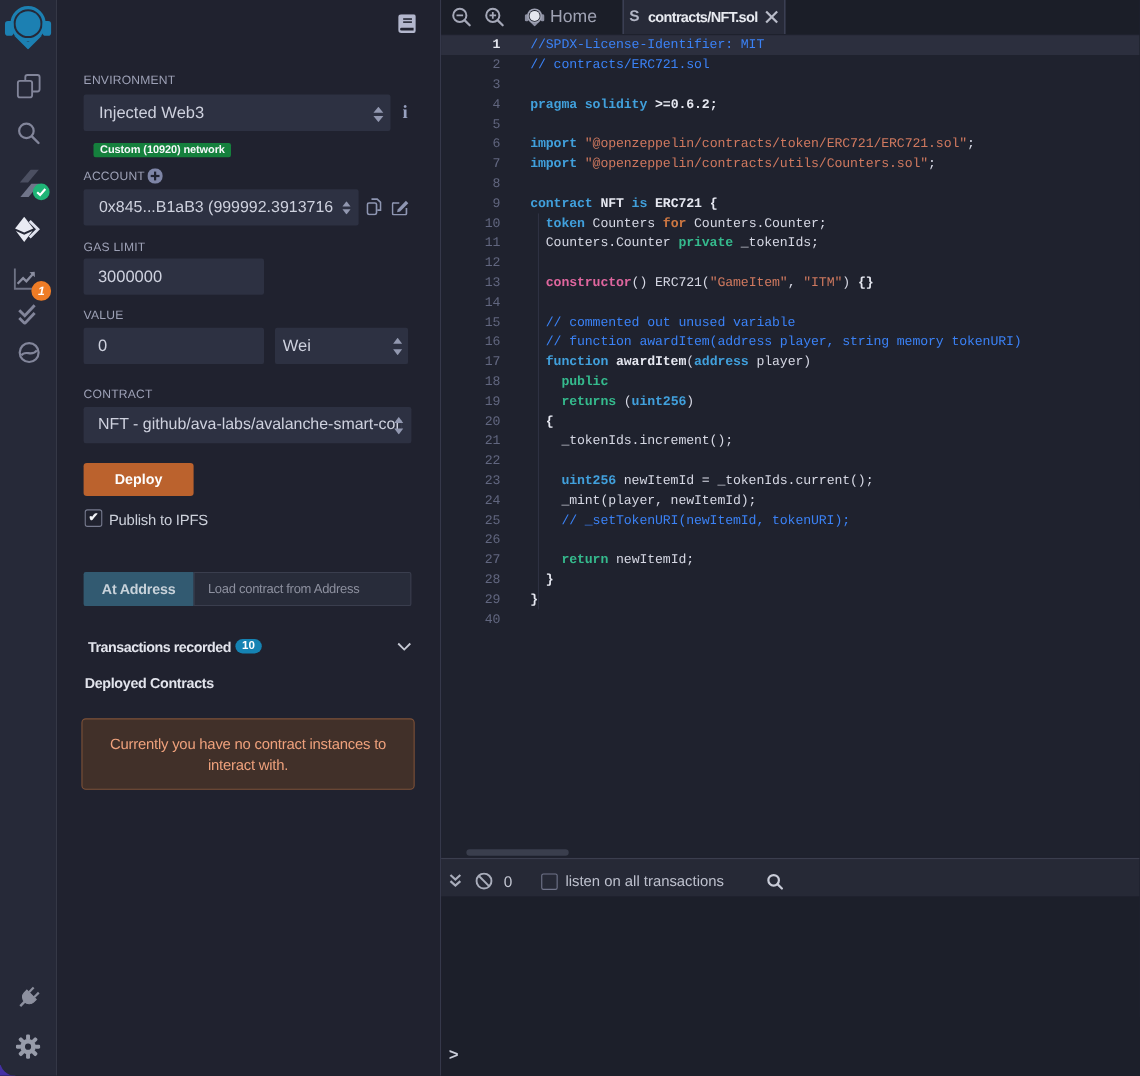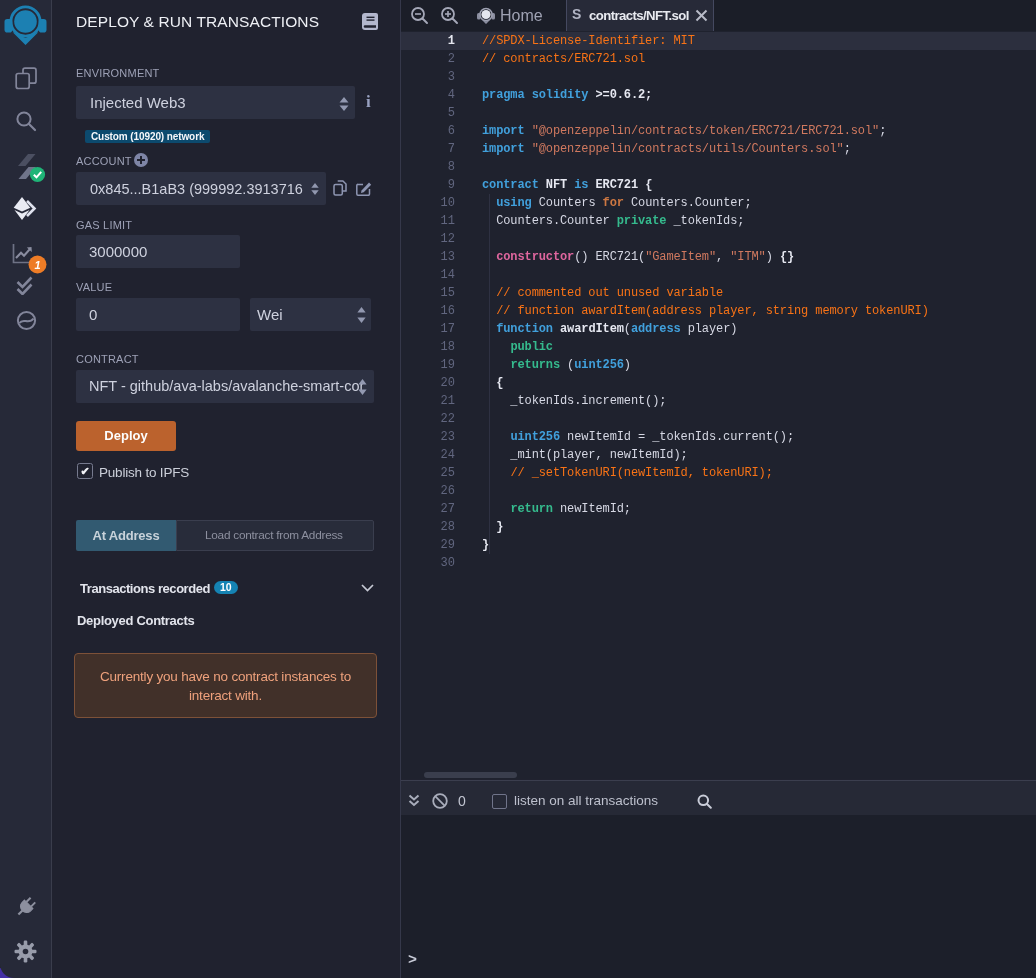--- a/index.html
+++ b/index.html
@@ -18,55 +18,54 @@
 .itext { position:absolute; font-size:15px; color:#ced1de; }
 
 #tabbar { left:401px; top:0; width:635px; height:31px; background:#1b1e28; }
 #editor { left:401px; top:31px; width:635px; height:748px; background:#1f222e; }
 #curline { left:401px; top:32px; width:635px; height:18px; background:#2c2f3e; }
 .code { position:absolute; left:482px; font-family:"Liberation Mono", monospace;
   font-size:12px; letter-spacing:-0.11px; line-height:18px; white-space:pre;
   color:#d6d8e4; font-weight:500; }
 .gut { position:absolute; width:54px; text-align:right; font-family:"Liberation Mono", monospace;
   font-size:12px; line-height:18px; color:#6a6f86; left:401px; }
-.c-com { color:#f97316; font-weight:400; }
+.c-com { color:#3b82f6; font-weight:400; }
 .c-kw { color:#41a0dc; font-weight:700; }
 .c-grn { color:#35ba8d; font-weight:700; }
 .c-org { color:#cd7742; font-weight:700; }
 .c-pink { color:#df669e; font-weight:700; }
 .c-str { color:#d0795f; font-weight:400; }
 .c-wb { color:#e6e8f1; font-weight:700; }
 
 #termbar { left:401px; top:780px; width:635px; height:35px; background:#262936;
   border-top:1px solid #3b3e4e; }
 #termbody { left:401px; top:815px; width:635px; height:163px; background:#1c1f2a; }
 </style>
 </head>
 <body>
 <div id="app">
   <div id="purple" class="abs"></div>
   <div id="panel" class="abs">
-    <div class="abs" style="left:24px;top:13px;font-size:15.5px;color:#eef0f5;letter-spacing:0.1px">DEPLOY &amp; RUN TRANSACTIONS</div>
 
     <svg class="abs" style="left:310px;top:13px" width="16" height="17" viewBox="0 0 16 17">
       <path d="M3 0 h11 a2 2 0 0 1 2 2 v13 a2 2 0 0 1 -2 2 H3 a3 3 0 0 1 -3-3 V3 a3 3 0 0 1 3-3 Z" fill="#b3b7cd"></path>
       <path d="M3 12.2 h11 v2.6 H3 a1.3 1.3 0 0 1 0-2.6 Z" fill="#20222f"></path>
       <path d="M3 15.9 h11 v1.1 H3 Z" fill="#b3b7cd"></path>
       <rect x="4.5" y="3.6" width="8" height="1.4" fill="#20222f"></rect>
       <rect x="4.5" y="6.4" width="8" height="1.4" fill="#20222f"></rect>
     </svg>
     <div class="lbl" style="left:24px;top:67px">ENVIRONMENT</div>
     <div class="inp" style="left:24px;top:86px;width:279px;height:33px"></div>
     <div class="itext" style="left:38px;top:94px">Injected Web3</div>
     <svg class="abs" style="left:287px;top:97px" width="10" height="14" viewBox="0 0 10 14">
       <polygon points="5,0 9.5,5.5 0.5,5.5" fill="#9298b0"></polygon>
       <polygon points="5,14 9.5,8.5 0.5,8.5" fill="#9298b0"></polygon>
     </svg>
     <div class="abs" style="left:314px;top:92px;font-family:'Liberation Serif',serif;font-weight:bold;font-size:17px;color:#98a1c0">i</div>
-    <div class="abs" style="left:33px;top:130px;height:13px;background:#0c4a6e;border-radius:2px;padding:0 6px;font-size:10px;letter-spacing:-0.1px;font-weight:bold;color:#f6f7fa;line-height:13px">Custom (10920) network</div>
+    <div class="abs" style="left:33px;top:130px;height:13px;background:#15803d;border-radius:2px;padding:0 6px;font-size:10px;letter-spacing:-0.1px;font-weight:bold;color:#f6f7fa;line-height:13px">Custom (10920) network</div>
     <div class="lbl" style="left:24px;top:155px">ACCOUNT</div>
     <svg class="abs" style="left:82px;top:153px" width="14" height="14" viewBox="0 0 14 14">
       <circle cx="7" cy="7" r="7" fill="#7e85a6"></circle>
       <rect x="6" y="3" width="2" height="8" fill="#20222f"></rect>
       <rect x="3" y="6" width="8" height="2" fill="#20222f"></rect>
     </svg>
     <div class="inp" style="left:24px;top:172px;width:250px;height:33px"></div>
     <div class="itext" style="left:38px;top:181px;font-size:14.5px">0x845...B1aB3 (999992.3913716</div>
     <svg class="abs" style="left:259px;top:183px" width="8" height="12" viewBox="0 0 8 12">
       <polygon points="4,0 7.7,4.7 0.3,4.7" fill="#9298b0"></polygon>
@@ -98,21 +97,21 @@
     <div class="inp" style="left:24px;top:370px;width:298px;height:33px;overflow:hidden"></div>
     <div class="itext" style="left:37px;top:378px;font-size:14.5px;width:276px;overflow:hidden;white-space:nowrap">NFT - github/ava-labs/avalanche-smart-cont</div>
     <svg class="abs" style="left:306px;top:379px" width="9" height="16" viewBox="0 0 9 16">
       <polygon points="4.5,0 8.6,5.5 0.4,5.5" fill="#9298b0"></polygon>
       <polygon points="4.5,16 8.6,10.5 0.4,10.5" fill="#9298b0"></polygon>
     </svg>
     <div class="abs" style="left:24px;top:421px;width:100px;height:30px;background:#bb622d;border-radius:3px;text-align:center;line-height:30px;font-size:13px;font-weight:bold;color:#fdfdfd">Deploy</div>
     <div class="abs" style="left:25px;top:463px;width:16px;height:16px;background:#20222f;border:1px solid #767a8e;border-radius:2.5px;text-align:center;line-height:14px;font-size:11px;font-weight:bold;color:#f2f3f7">✔</div>
     <div class="abs" style="left:47px;top:465px;font-size:13.5px;letter-spacing:-0.2px;color:#ccd0da">Publish to IPFS</div>
     <div class="abs" style="left:24px;top:520px;width:100px;height:31px;background:#325a71;border-radius:2px 0 0 2px;text-align:center;line-height:31px;font-size:13px;letter-spacing:-0.2px;font-weight:bold;color:#c8d2da">At Address</div>
-    <div class="abs" style="left:124px;top:520px;width:198px;height:31px;background:#282c3a;border:1px solid #3a3e4e;border-radius:0 2px 2px 0;line-height:29px;padding-left:28px;font-size:11.8px;letter-spacing:-0.25px;color:#8d909f">Load contract from Address</div>
+    <div class="abs" style="left:124px;top:520px;width:198px;height:31px;background:#282c3a;border:1px solid #3a3e4e;border-radius:0 2px 2px 0;line-height:29px;padding-left:12px;font-size:11.8px;letter-spacing:-0.25px;color:#8d909f">Load contract from Address</div>
     <div class="abs" style="left:28px;top:581px;font-size:13px;letter-spacing:-0.45px;font-weight:600;color:#e2e4ec">Transactions recorded</div>
     <div class="abs" style="left:162px;top:581px;height:13px;background:#1583b3;border-radius:7px;padding:0 6px;font-size:10.5px;font-weight:bold;color:#fff;line-height:13px">10</div>
     <svg class="abs" style="left:309px;top:584px" width="13" height="8" viewBox="0 0 13 8">
       <polyline points="1,1 6.5,6.5 12,1" fill="none" stroke="#c6c9d4" stroke-width="1.7"></polyline>
     </svg>
     <div class="abs" style="left:25px;top:613px;font-size:13px;letter-spacing:-0.3px;font-weight:600;color:#e2e4ec">Deployed Contracts</div>
     <div class="abs" style="left:22px;top:653px;width:303px;height:65px;background:#413029;border:1px solid #7d5138;border-radius:4px;text-align:center;font-size:13.5px;letter-spacing:-0.2px;color:#efa17c;padding-top:13px;line-height:19px">Currently you have no contract instances to<br>interact with.</div>
   </div>
   <div id="rail" class="abs">
 
@@ -261,30 +260,30 @@
     <div class="gut" style="top:374px;color:#61667f">20</div>
     <div class="gut" style="top:392px;color:#61667f">21</div>
     <div class="gut" style="top:410px;color:#61667f">22</div>
     <div class="gut" style="top:428px;color:#61667f">23</div>
     <div class="gut" style="top:446px;color:#61667f">24</div>
     <div class="gut" style="top:464px;color:#61667f">25</div>
     <div class="gut" style="top:482px;color:#61667f">26</div>
     <div class="gut" style="top:500px;color:#61667f">27</div>
     <div class="gut" style="top:518px;color:#61667f">28</div>
     <div class="gut" style="top:536px;color:#61667f">29</div>
-    <div class="gut" style="top:554px;color:#61667f">30</div>
+    <div class="gut" style="top:554px;color:#61667f">40</div>
   </div>
   <div id="codelines">
     <div class="code" style="top:32px"><span class="c-com">//SPDX-License-Identifier: MIT</span></div>
     <div class="code" style="top:50px"><span class="c-com">// contracts/ERC721.sol</span></div>
     <div class="code" style="top:86px"><span class="c-kw">pragma</span> <span class="c-kw">solidity</span> <span class="c-wb">&gt;=0.6.2;</span></div>
     <div class="code" style="top:122px"><span class="c-kw">import</span> <span class="c-str">"@openzeppelin/contracts/token/ERC721/ERC721.sol"</span>;</div>
     <div class="code" style="top:140px"><span class="c-kw">import</span> <span class="c-str">"@openzeppelin/contracts/utils/Counters.sol"</span>;</div>
     <div class="code" style="top:176px"><span class="c-kw">contract</span> <span class="c-wb">NFT</span> <span class="c-kw">is</span> <span class="c-wb">ERC721</span> <span class="c-wb">{</span></div>
-    <div class="code" style="top:194px">  <span class="c-kw">using</span> Counters <span class="c-org">for</span> Counters.Counter;</div>
+    <div class="code" style="top:194px">  <span class="c-kw">token</span> Counters <span class="c-org">for</span> Counters.Counter;</div>
     <div class="code" style="top:212px">  Counters.Counter <span class="c-grn">private</span> _tokenIds;</div>
     <div class="code" style="top:248px">  <span class="c-pink">constructor</span>() ERC721(<span class="c-str">"GameItem"</span>, <span class="c-str">"ITM"</span>) <span class="c-wb">{}</span></div>
     <div class="code" style="top:284px">  <span class="c-com">// commented out unused variable</span></div>
     <div class="code" style="top:302px">  <span class="c-com">// function awardItem(address player, string memory tokenURI)</span></div>
     <div class="code" style="top:320px">  <span class="c-kw">function</span> <span class="c-wb">awardItem</span>(<span class="c-kw">address</span> player)</div>
     <div class="code" style="top:338px">    <span class="c-grn">public</span></div>
     <div class="code" style="top:356px">    <span class="c-grn">returns</span> (<span class="c-kw">uint256</span>)</div>
     <div class="code" style="top:374px">  <span class="c-wb">{</span></div>
     <div class="code" style="top:392px">    _tokenIds.increment();</div>
     <div class="code" style="top:428px">    <span class="c-kw">uint256</span> newItemId = _tokenIds.current();</div>

